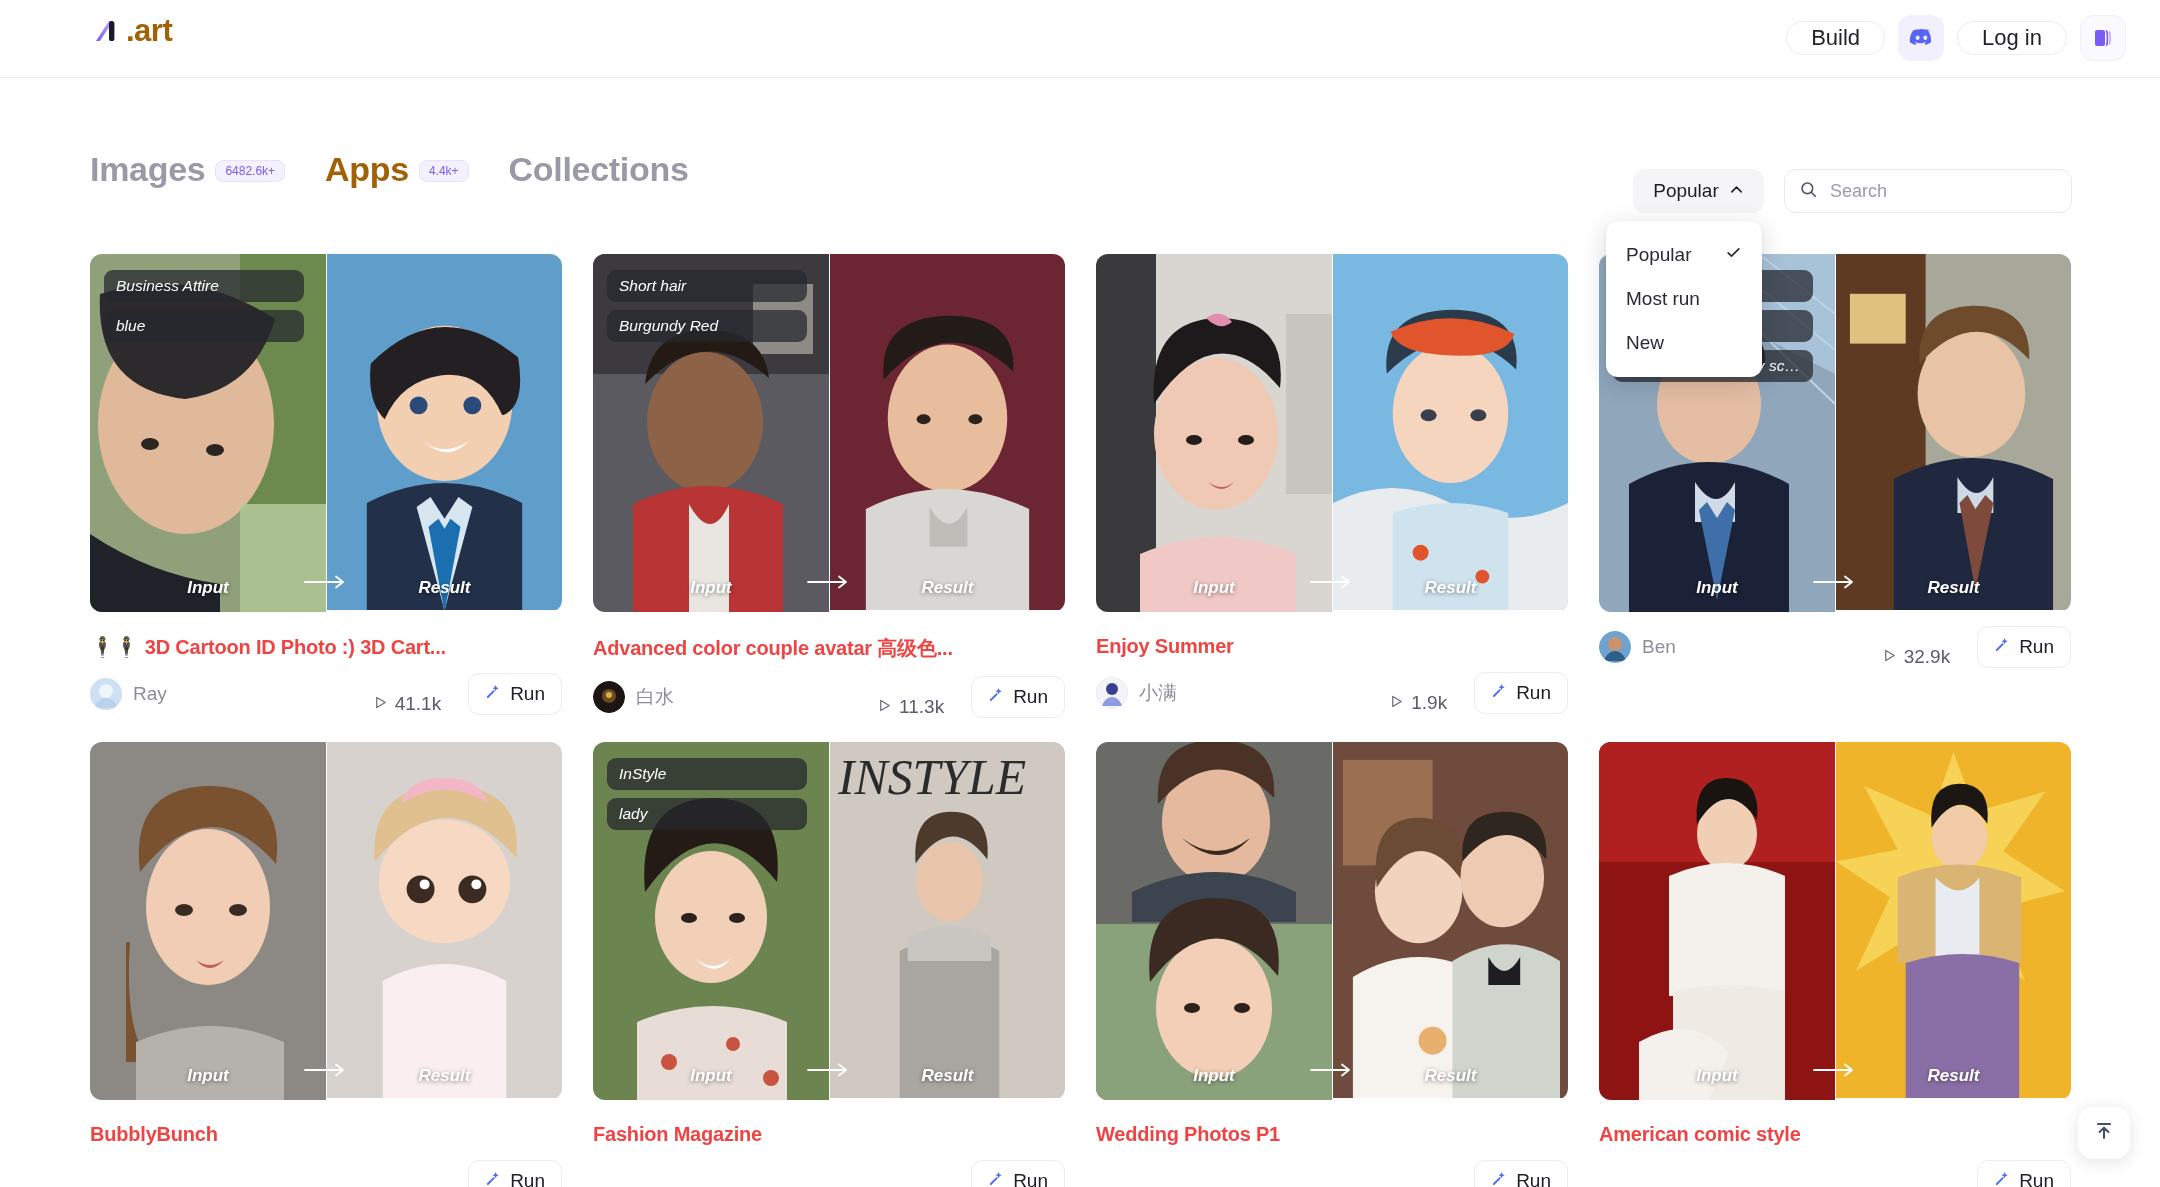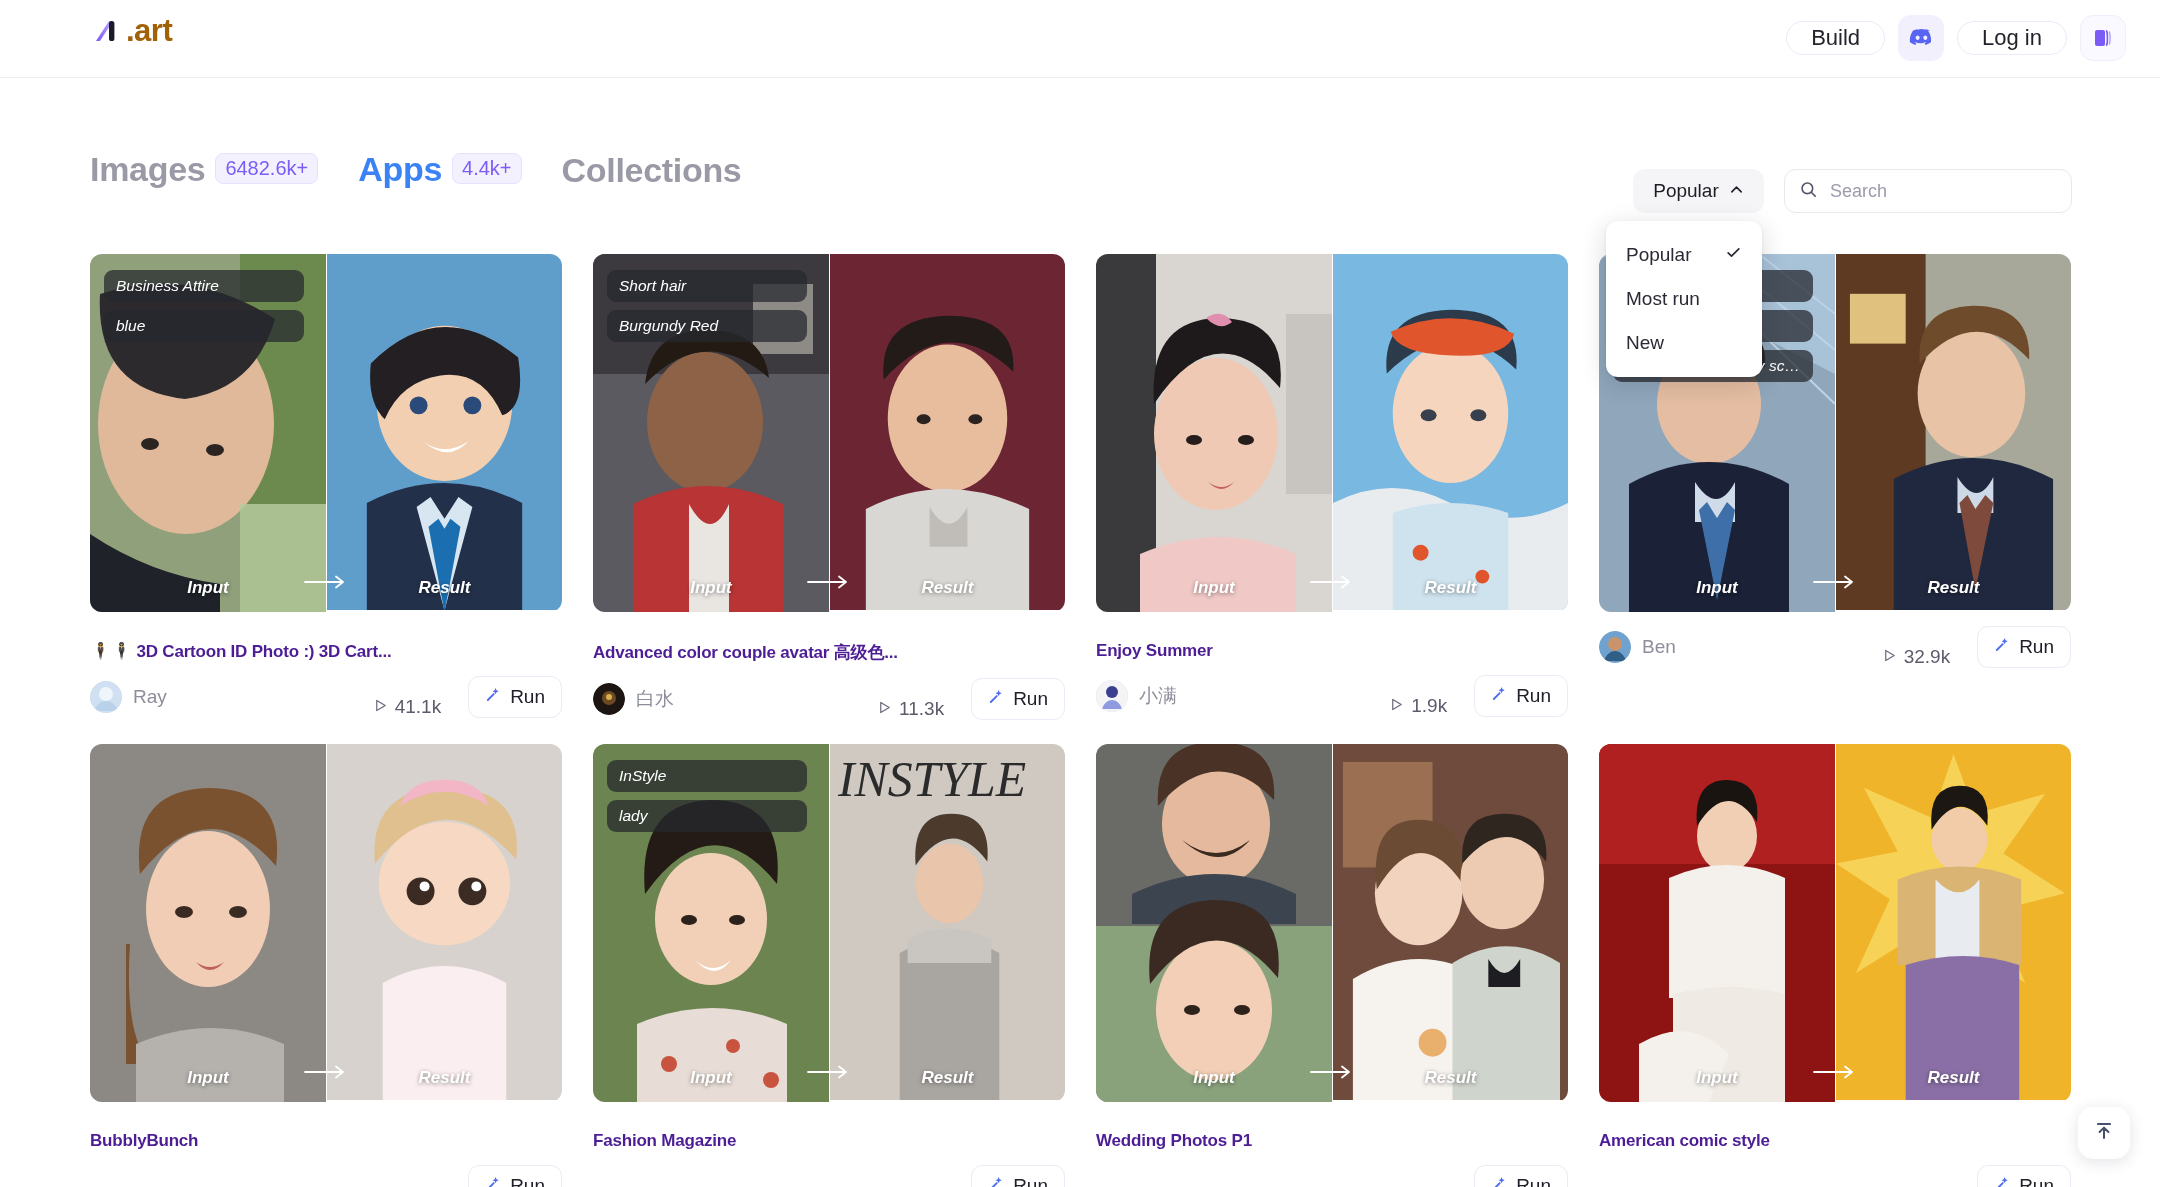--- a/index.html
+++ b/index.html
@@ -35,23 +35,23 @@
     width: 46px; height: 46px; border-radius: 13px;
     background: #f3f0fe; display: flex; align-items: center; justify-content: center;
     cursor: pointer;
   }
   .btn-square.plain { background: #faf9ff; border: 1px solid #f1eefb; }
 
   
   .tabs-row { position: absolute; top: 150px; left: 90px; display: flex; align-items: center; gap: 0; }
   .tab { display: flex; align-items: baseline; gap: 10px; margin-right: 40px; cursor: pointer; }
   .tab-label { font-size: 34px; font-weight: 700; color: #9a9aa6; letter-spacing: -0.3px; }
-  .tab.active .tab-label { color: #3b82f6; }
+  .tab.active .tab-label { color: #a16207; }
   .tab-badge {
-    font-size: 20px; color: #7c5cf5; background: #f4f1ff;
+    font-size: 12px; color: #7c5cf5; background: #f4f1ff;
     border: 1px solid #e7e0ff; border-radius: 8px;
     padding: 3px 9px; position: relative; top: -6px;
   }
 
   
   .sort-btn {
     position: absolute; top: 169px; left: 1633px;
     width: 131px; height: 44px; border-radius: 12px;
     background: #f5f5f7; display: flex; align-items: center;
     justify-content: center; gap: 10px; cursor: pointer;
@@ -108,22 +108,22 @@
     position: absolute; bottom: 14px; width: 100%; text-align: center;
     color: #fff; font-size: 17px; font-weight: 600;
     text-shadow: 0 1px 4px rgba(0,0,0,.45); z-index: 3;
   }
   .io-arrow {
     position: absolute; left: 50%; bottom: 18px; transform: translateX(-50%);
     z-index: 5;
   }
 
   .card-title {
-    font-size: 17px; font-weight: 700; color: #4c1d95;
-    margin-top: 29px; white-space: nowrap; overflow: hidden;
+    font-size: 20px; font-weight: 700; color: #ef4444;
+    margin-top: 23px; white-space: nowrap; overflow: hidden;
     text-overflow: ellipsis; letter-spacing: -0.2px;
   }
   .card-footer { display: flex; align-items: center; margin-top: 14px; height: 42px; }
   .avatar {
     width: 32px; height: 32px; border-radius: 50%;
     margin-right: 11px; flex: 0 0 auto; overflow: hidden;
     position: relative; background: #ddd;
   }
   .author { font-size: 19px; color: #8d8d9c; white-space: nowrap; overflow: hidden; text-overflow: ellipsis; }
   .foot-right { margin-left: auto; display: flex; align-items: flex-end; gap: 27px; }

